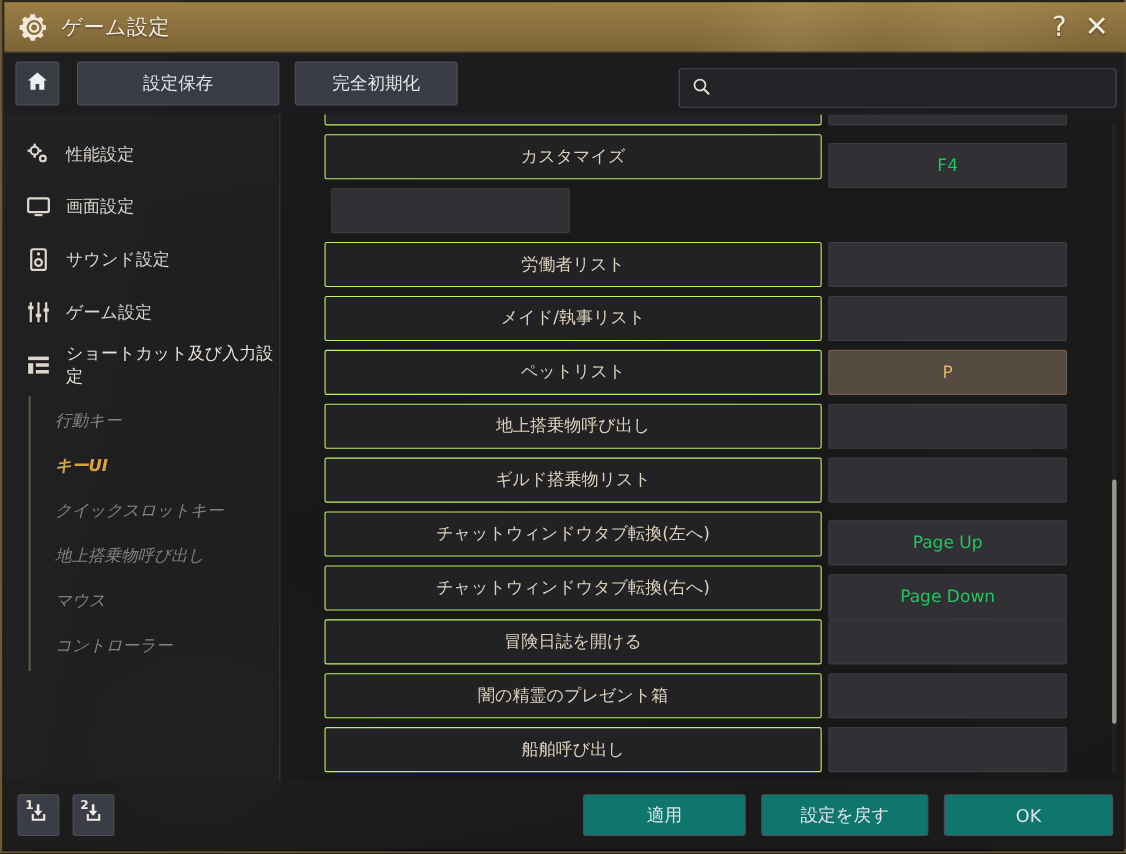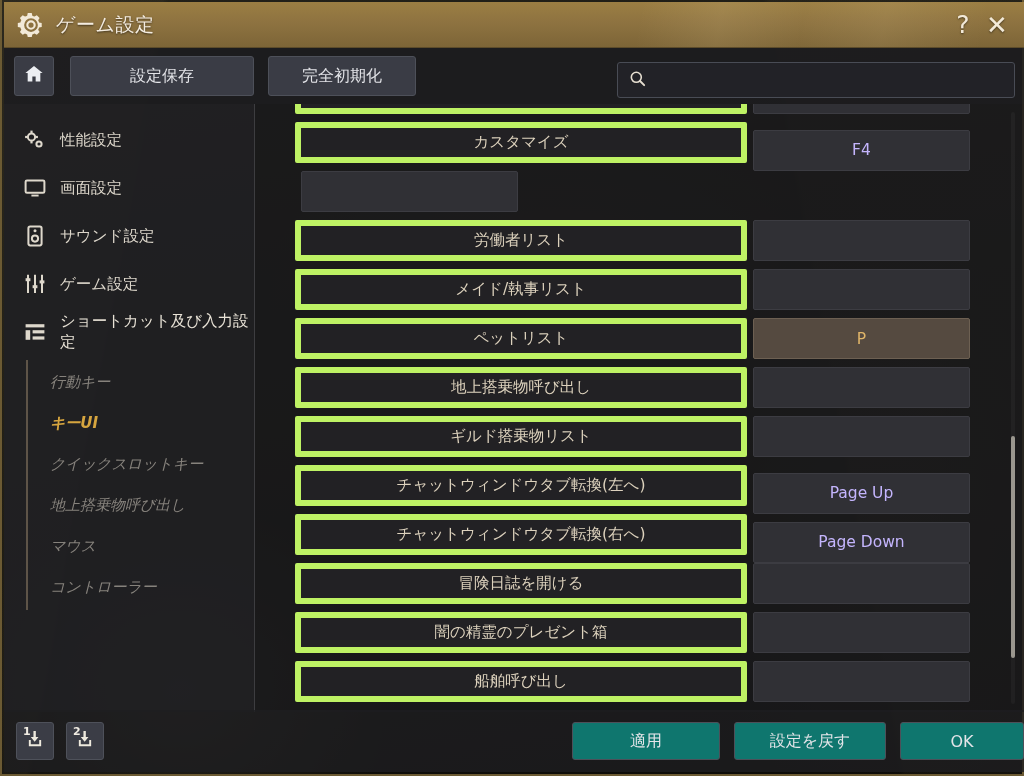--- a/index.html
+++ b/index.html
@@ -229,21 +229,21 @@
     position: relative;
     height: 49px;
     display: flex;
     align-items: center;
     padding: 0 16px 0 40px;
   }
   .row-label {
     width: 452px;
     height: 41px;
     background: #222124;
-    border: 6px solid #bef264;
+    border: 1px solid #bef264;
     border-radius: 2px;
     display: flex;
     align-items: center;
     justify-content: center;
     color: #ddd2bd;
     font-size: 15.5px;
     flex: 0 0 auto;
   }
   .row-key {
     width: 217px;
@@ -253,21 +253,21 @@
     border: 1px solid #3c3c42;
     border-radius: 2px;
     display: flex;
     align-items: center;
     justify-content: center;
     color: #8e8b86;
     font-size: 15.5px;
     cursor: pointer;
     flex: 0 0 auto;
   }
-  .row-key.assigned { color: #c4b5fd; margin-top: 15px; }
+  .row-key.assigned { color: #22c55e; margin-top: 15px; }
   .row-key.highlight {
     background: #554a40;
     border: 1px solid #6d6052;
     color: #e0b569;
   }
 
   .scrollbar {
     position: absolute;
     right: 9px; top: 8px;
     width: 4px;
@@ -325,21 +325,21 @@
     display: flex; align-items: center; justify-content: center;
     color: #e4e5e9;
     font-size: 16px;
     cursor: pointer;
     user-select: none;
     flex: 0 0 auto;
     margin-right: 14px;
   }
   .footer-btn.apply  { width: 148px; }
   .footer-btn.revert { width: 152px; }
-  .footer-btn.ok     { width: 124px; margin-right: 0; }
+  .footer-btn.ok     { width: 154px; margin-right: 12px; }
 </style>
 </head>
 <body>
 
 <div id="app">
   <div class="bg-art"></div>
 
   <div class="window">
 
     <div class="titlebar">

